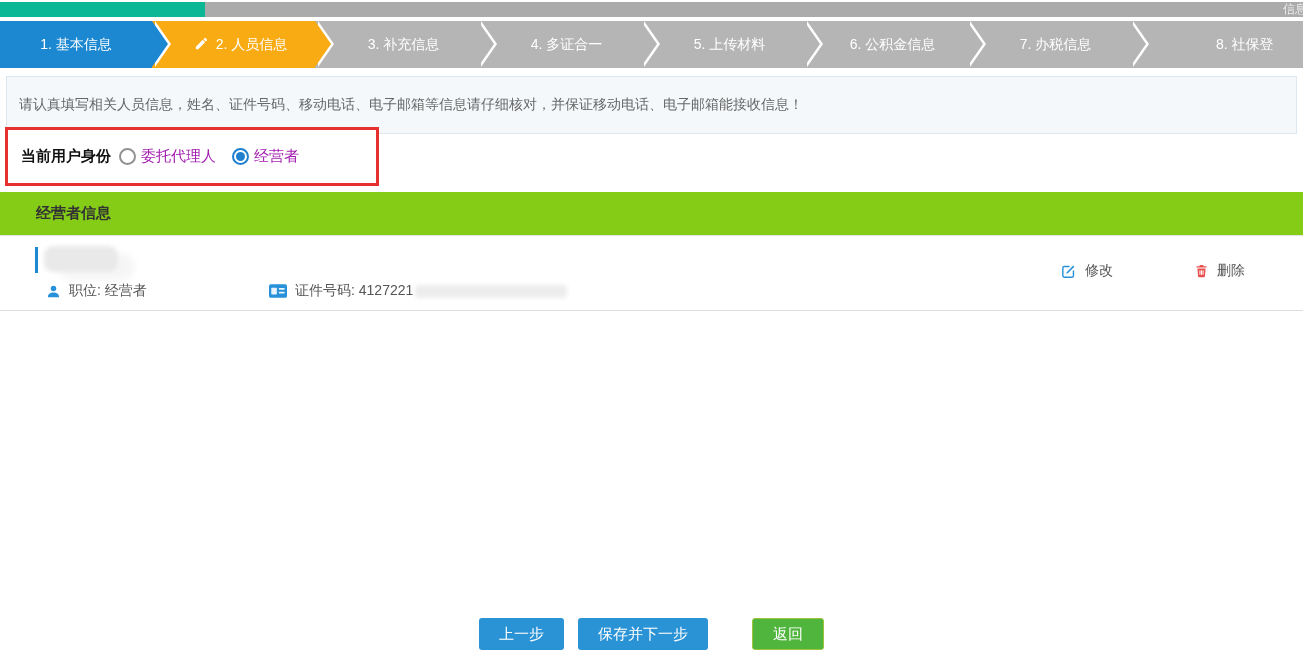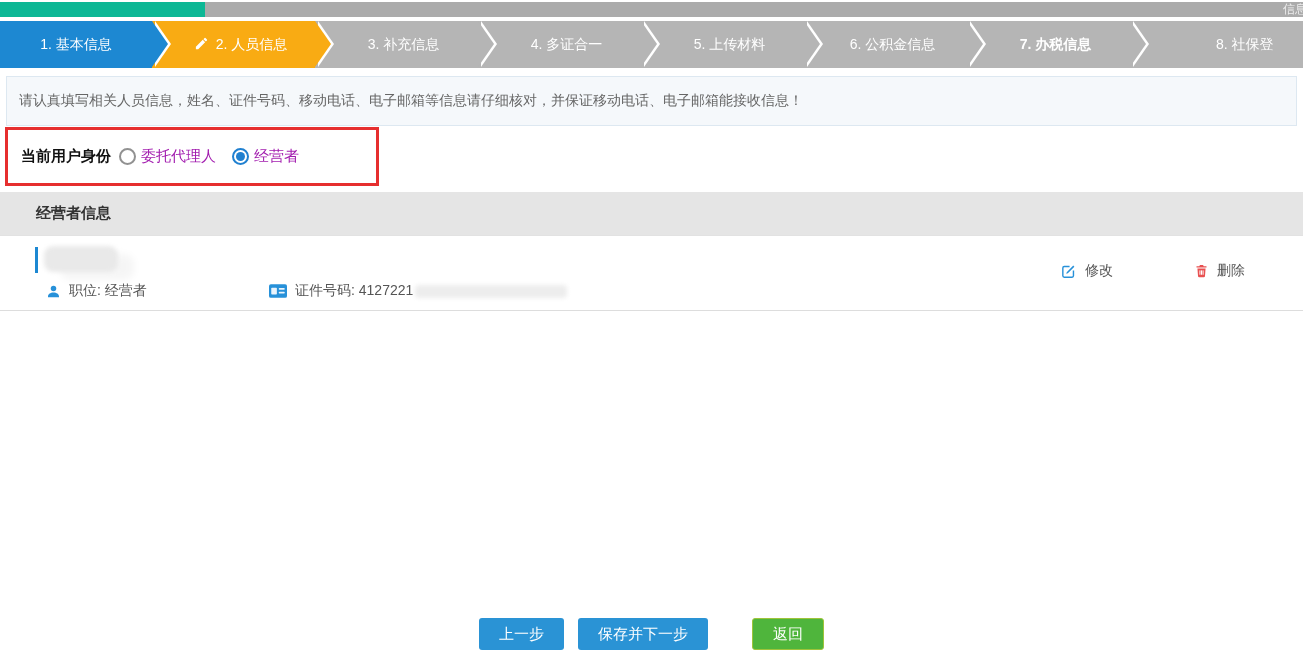--- a/index.html
+++ b/index.html
@@ -15,51 +15,51 @@
   
   .tabs{position:absolute;top:21px;left:0;width:100%;height:47px;display:flex;border-radius:17px;}
   .step{position:relative;height:47px;line-height:47px;text-align:center;color:#fff;
         font-size:14px;white-space:nowrap;padding-left:14px;}
   .step:nth-child(1){z-index:8;width:152px;padding-left:0;}
   .step:nth-child(2){z-index:7;width:149px;}
   .step:nth-child(3){z-index:6;width:149px;}
   .step:nth-child(4){z-index:5;width:149px;}
   .step:nth-child(5){z-index:4;width:149px;}
   .step:nth-child(6){z-index:3;width:149px;}
-  .step:nth-child(7){z-index:2;width:149px;font-weight:bold;}
+  .step:nth-child(7){z-index:2;width:149px;}
   .step:nth-child(8){z-index:1;flex:1;text-align:left;padding-left:86px;}
   .step::before,.step::after{content:'';position:absolute;top:0;width:0;height:0;
         border-top:23.5px solid transparent;border-bottom:23.5px solid transparent;}
   .step::before{right:-19px;border-left:16px solid #fff;}
   .step::after{right:-16px;border-left:16px solid transparent;}
   .step:last-child::before,.step:last-child::after{display:none;}
   .step.done{background:#1d88d2;}   .step.done::after{border-left-color:#1d88d2;}
   .step.current{background:#f9ab13;}.step.current::after{border-left-color:#f9ab13;}
   .step.upcoming{background:#b5b5b5;}.step.upcoming::after{border-left-color:#b5b5b5;}
   .step .pen{display:inline-block;vertical-align:-2px;margin-right:7px;}
 
   
-  .notice{position:absolute;top:76px;left:6px;right:6px;height:50px;background:#f5f8fb;
+  .notice{position:absolute;top:76px;left:6px;right:6px;height:58px;background:#f5f8fb;
         border:1px solid #dde8f1;box-sizing:border-box;display:flex;align-items:center;
         padding-left:12px;font-size:14px;color:#666;}
 
   
   .idbox{position:absolute;top:127px;left:5px;width:374px;height:59px;border:3px solid #e62f2f;
         box-sizing:border-box;display:flex;align-items:center;padding-left:13px;background:#fff;}
   .idbox .cap{font-weight:bold;font-size:15px;color:#111;margin-right:8px;}
   .radio-opt{display:flex;align-items:center;margin-right:16px;cursor:pointer;}
   .radio{width:17px;height:17px;border-radius:50%;border:2px solid #919191;background:#fff;
         box-sizing:border-box;display:inline-block;margin-right:5px;position:relative;}
   .radio.checked{border-color:#2080d0;}
   .radio.checked::after{content:'';position:absolute;left:2px;top:2px;right:2px;bottom:2px;
         border-radius:50%;background:#2080d0;}
   .radio-opt .olabel{font-size:15px;color:#a21caf;}
 
   
-  .sec-header{position:absolute;top:192px;left:0;right:0;height:44px;background:#e5e5e5;
+  .sec-header{position:absolute;top:192px;left:0;right:0;height:44px;background:#84cc16;
         border-bottom:1px solid #e2e2e2;box-sizing:border-box;display:flex;align-items:center;
         padding-left:36px;font-size:15px;font-weight:bold;color:#333;}
   .item{position:absolute;top:236px;left:0;right:0;height:75px;border-bottom:1px solid #ddd;
         box-sizing:border-box;background:#fff;}
   .item .vbar{position:absolute;left:35px;top:11px;width:3px;height:26px;background:#1d88d2;}
   .item .blur-name{position:absolute;left:44px;top:10px;width:74px;height:26px;background:#e9e9e9;
         border-radius:9px;filter:blur(2px);box-shadow:16px 8px 6px rgba(0,0,0,0.04);}
   .item .inforow{position:absolute;left:46px;top:46px;display:flex;align-items:center;
         font-size:14px;color:#555;}
   .item .inforow .icon{display:inline-flex;margin-right:8px;}

